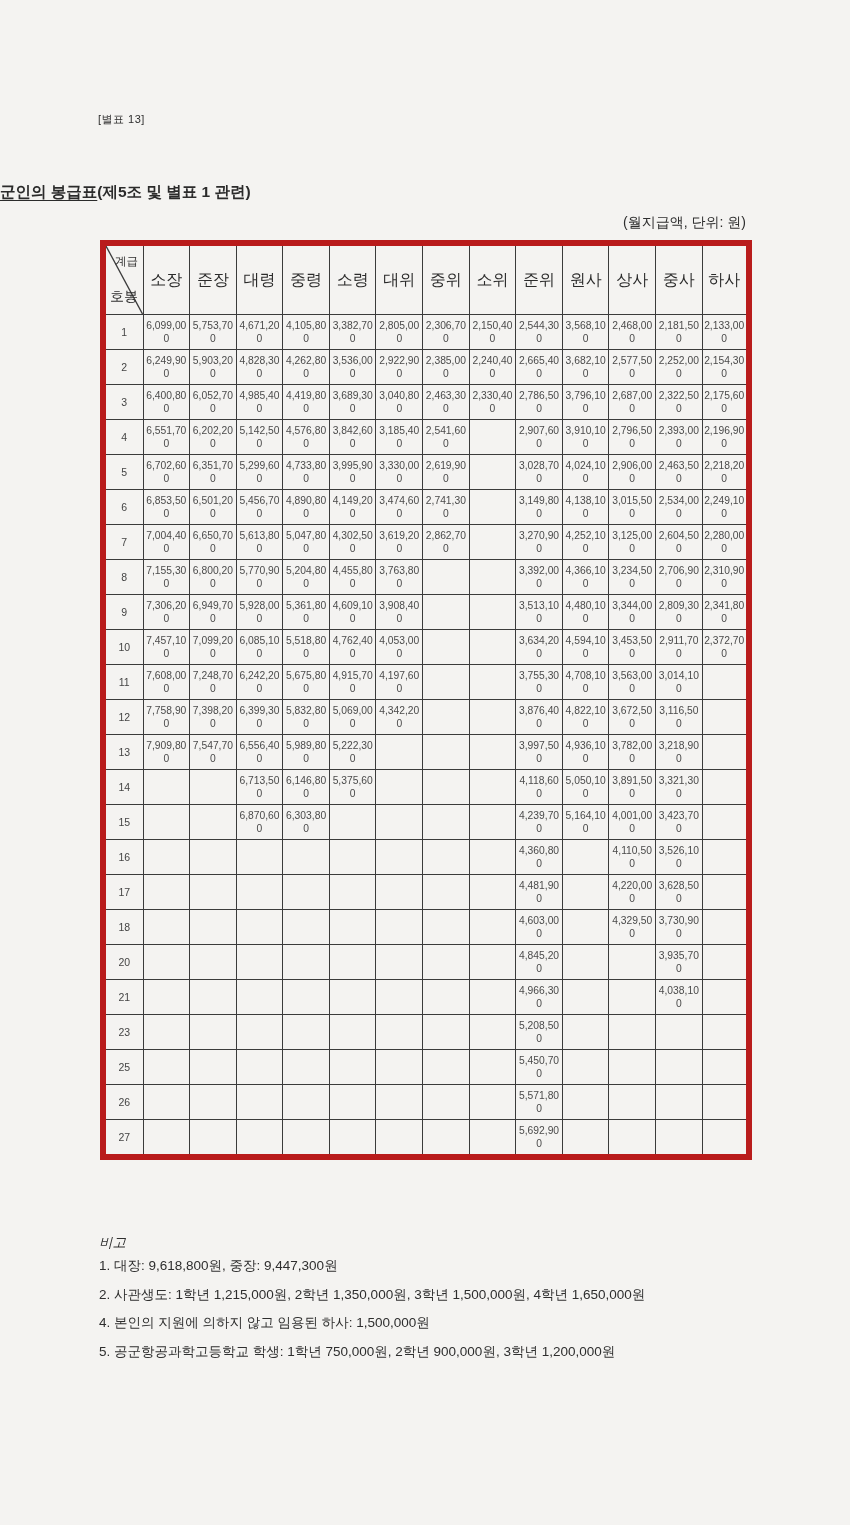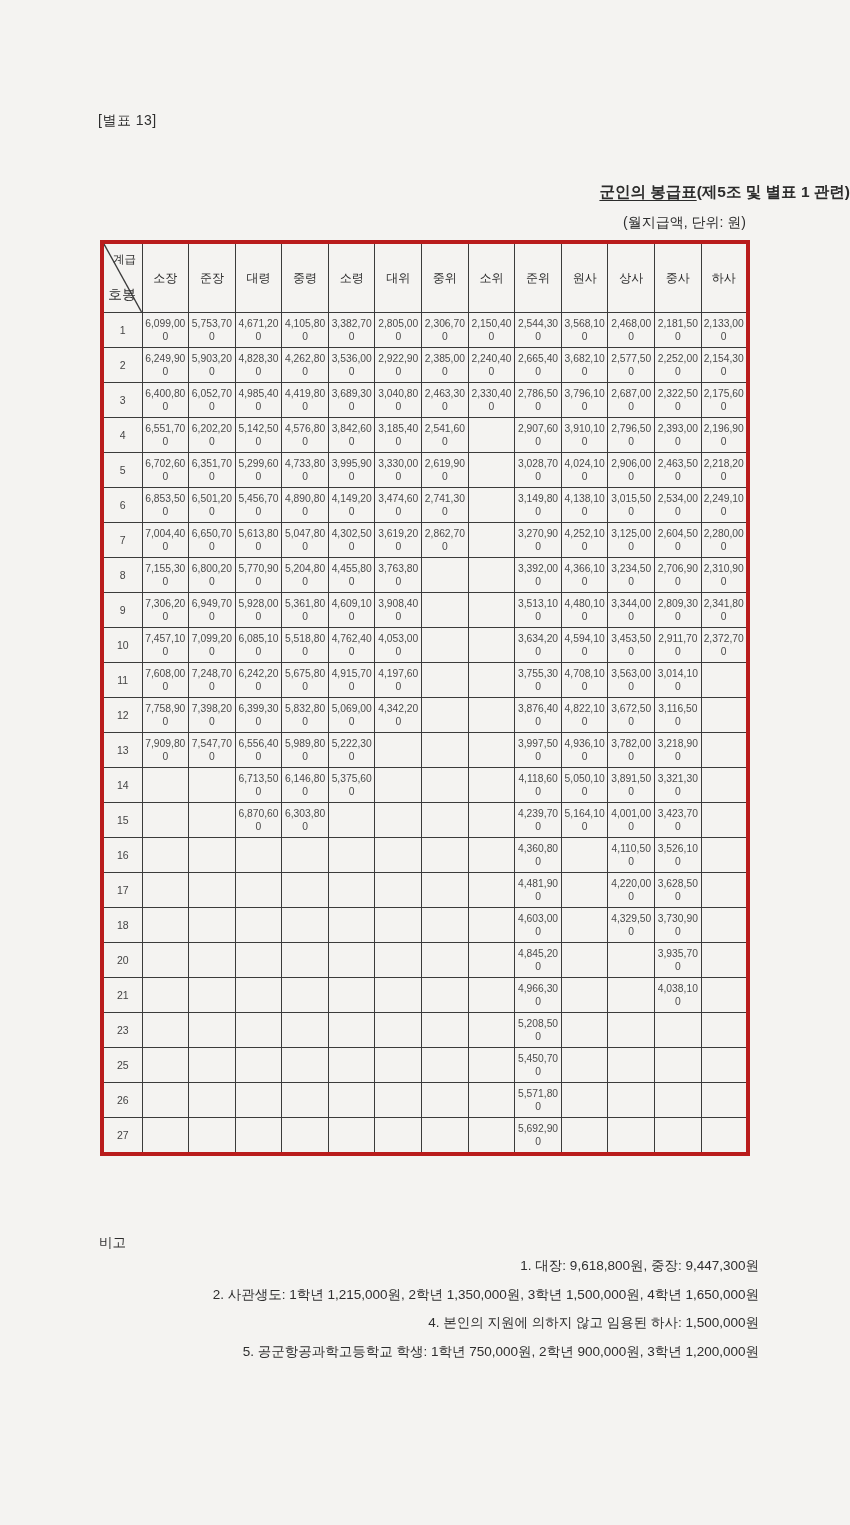--- a/index.html
+++ b/index.html
@@ -7,59 +7,59 @@
     width:850px;height:1525px;
     background:#f4f3f1;
     font-family:"Liberation Sans","DejaVu Sans",sans-serif;
     color:#3a3a3a;
     position:relative;
     overflow:hidden;
   }
   .page{position:absolute;inset:0;}
   .annex{
     position:absolute;left:98px;top:112px;
-    font-size:14px;color:#2e2e2e;letter-spacing:0.5px;
+    font-size:11px;color:#2e2e2e;letter-spacing:0.5px;
   }
   .title-wrap{
     position:absolute;left:0;top:182px;width:850px;
-    text-align:right;font-size:15.5px;font-weight:bold;color:#2b2b2b;
+    text-align:left;font-size:15.5px;font-weight:bold;color:#2b2b2b;
   }
   .title-main{text-decoration:underline;text-underline-offset:3px;}
   .unit-note{
     position:absolute;top:214px;right:104px;
     font-size:14px;color:#2e2e2e;
   }
   table.paytable{
     position:absolute;left:100px;top:240px;
     width:646px;
     border-collapse:collapse;table-layout:fixed;
     background:transparent;
   }
   table.paytable th, table.paytable td{
     border:1px solid #3b3b3b;
     padding:0;
     text-align:center;vertical-align:middle;
     overflow:hidden;
   }
-  table.paytable{border:4px solid #b91c1c;}
+  table.paytable{border:6px solid #b91c1c;}
   col.c-label{width:40px;}
   col.c-data{width:46.6px;}
   th.corner{height:68px;position:relative;font-weight:normal;}
   th.corner svg{position:absolute;inset:0;width:100%;height:100%;}
   th.corner .c-top{position:absolute;top:8px;left:9px;font-size:11.5px;color:#2e2e2e;}
   th.corner .c-bot{position:absolute;bottom:8px;left:4px;font-size:14px;color:#2e2e2e;}
-  th.colh{font-size:12px;font-weight:normal;color:#2b2b2b;}
+  th.colh{font-size:16px;font-weight:normal;color:#2b2b2b;}
   td.rowlab{font-size:10.5px;color:#444;height:34px;}
   td.num{font-size:10.3px;color:#4a4a4a;line-height:13px;letter-spacing:0;}
   .notes{
     position:absolute;left:99px;top:1234px;width:660px;
     font-size:13.5px;color:#2e2e2e;
   }
-  .notes-title{margin-bottom:4px;}
-  .note{margin:0 0 9px 0;padding-left:13px;text-indent:-13px;line-height:1.45;text-align:right;}
+  .notes-title{margin-bottom:4px;font-style:italic;}
+  .note{margin:0 0 9px 0;padding-left:13px;text-indent:-13px;line-height:1.45;}
 </style>
 </head>
 <body>
 
 <div class="page">
 
   <div class="annex">[별표 13]</div>
 
   <div class="title-wrap">
     <span class="title-main">군인의 봉급표</span><span class="title-suffix">(제5조 및 별표 1 관련)</span>

